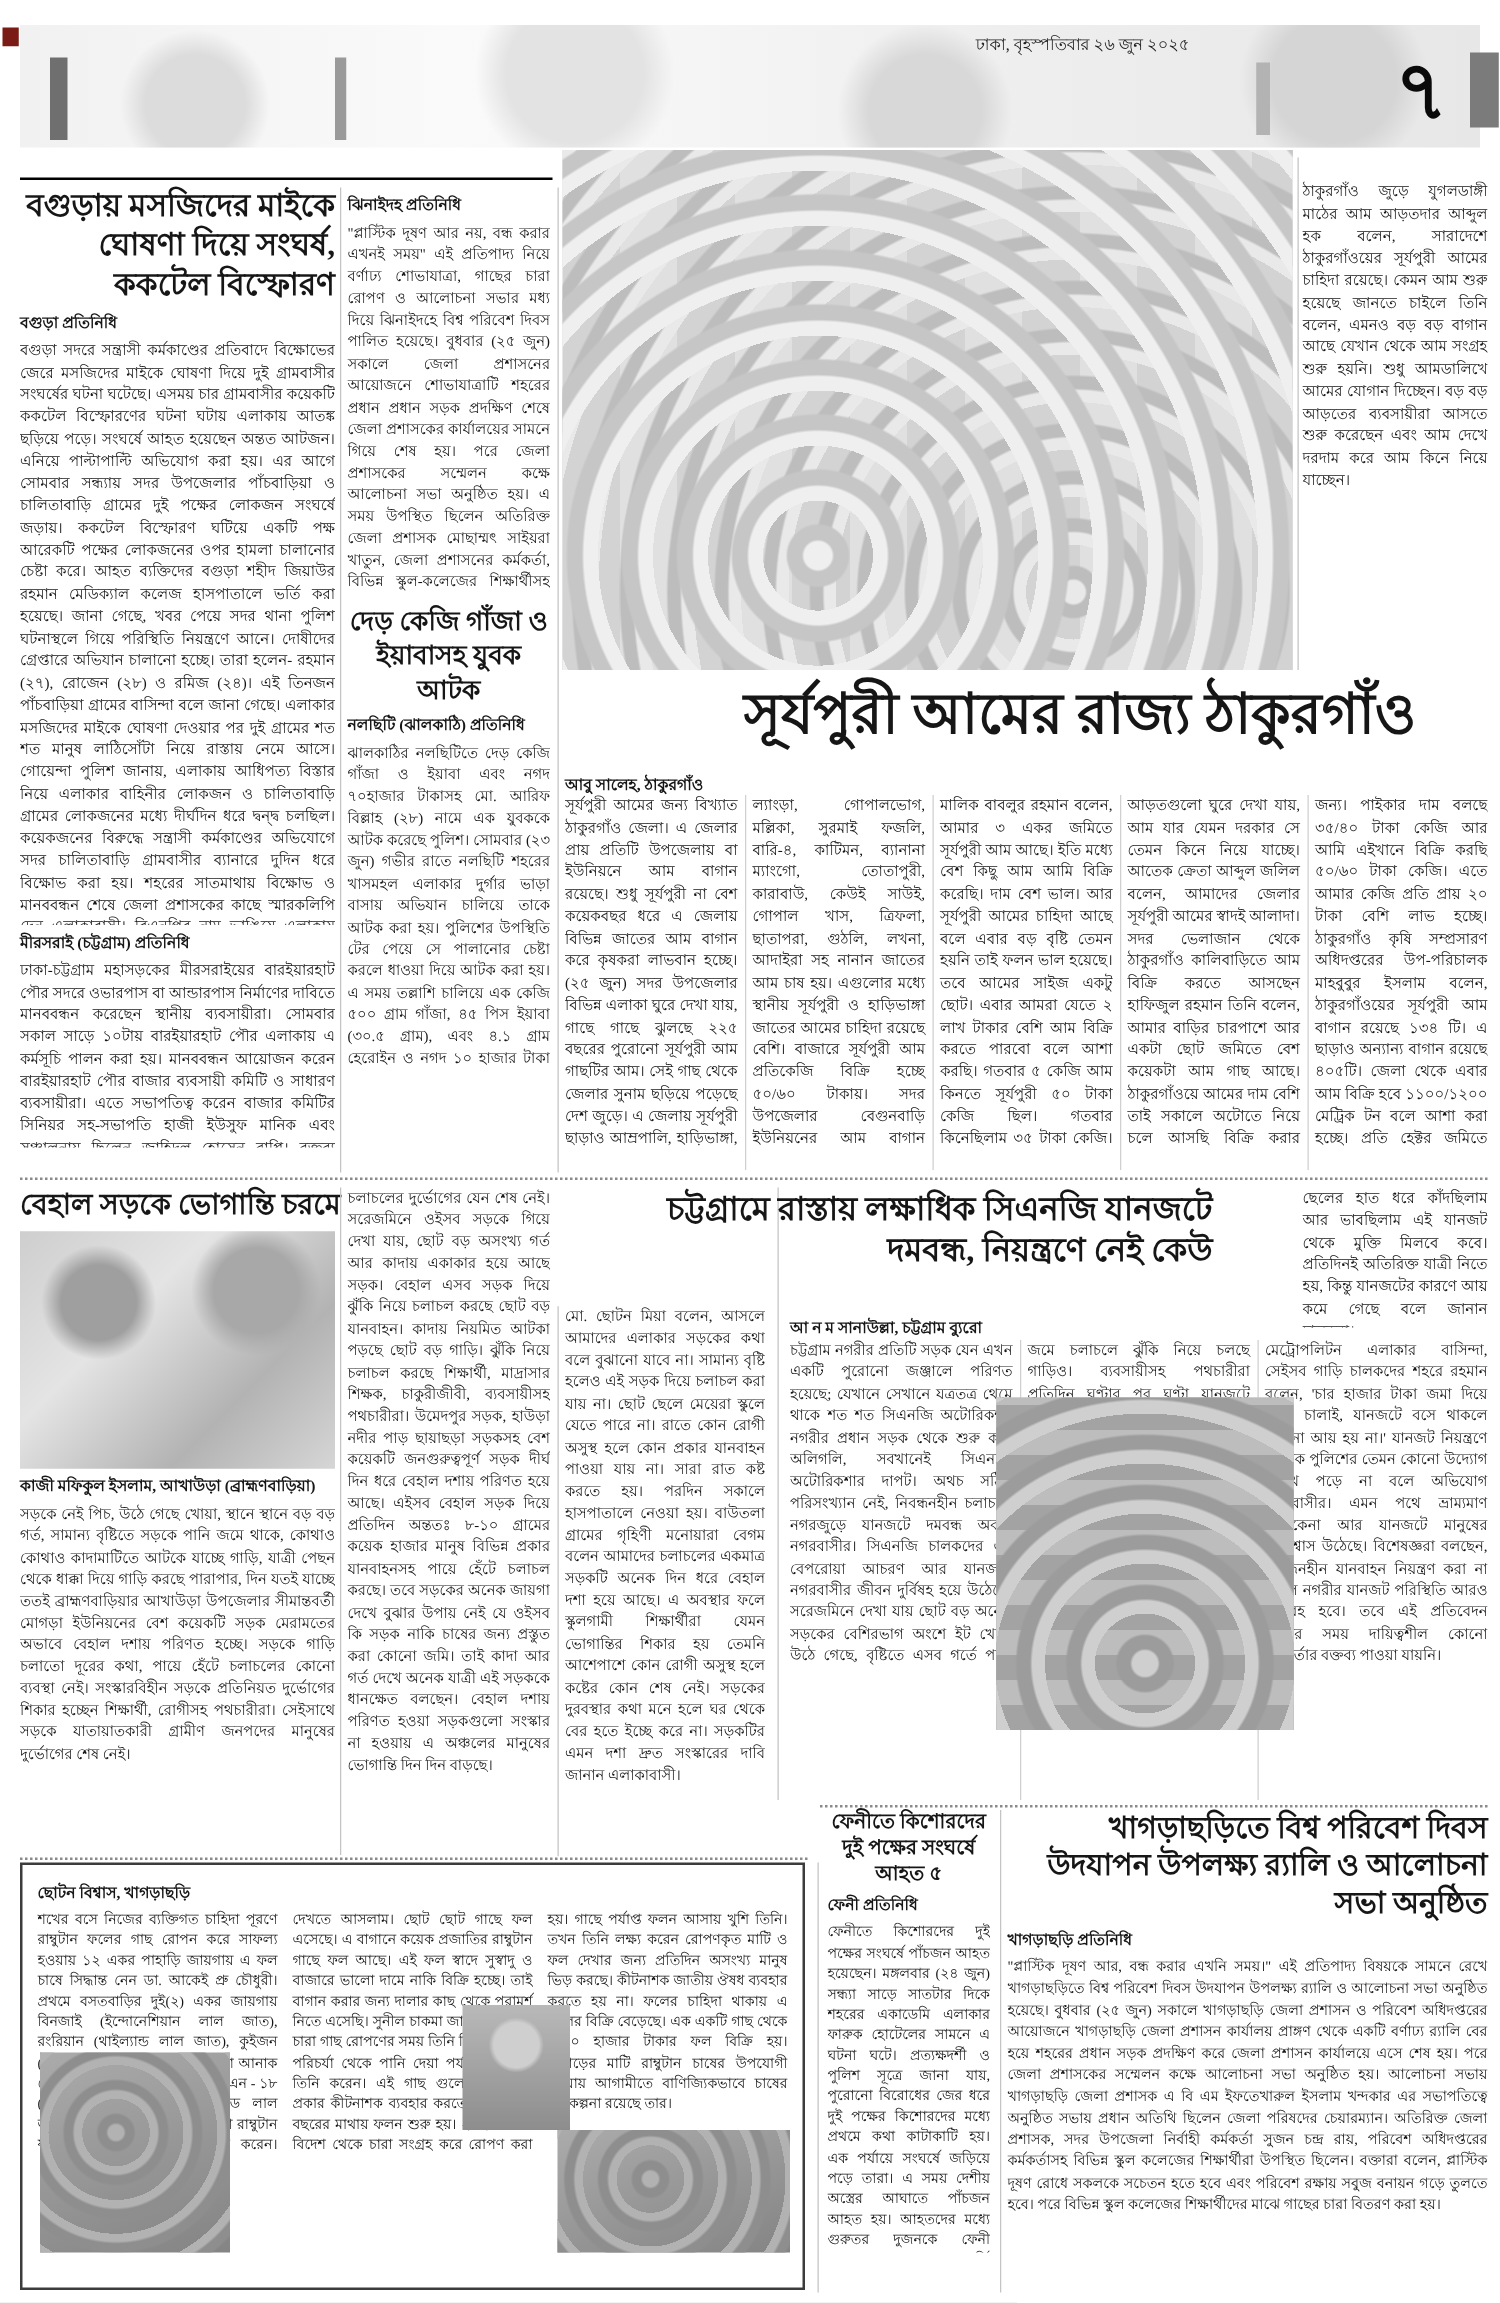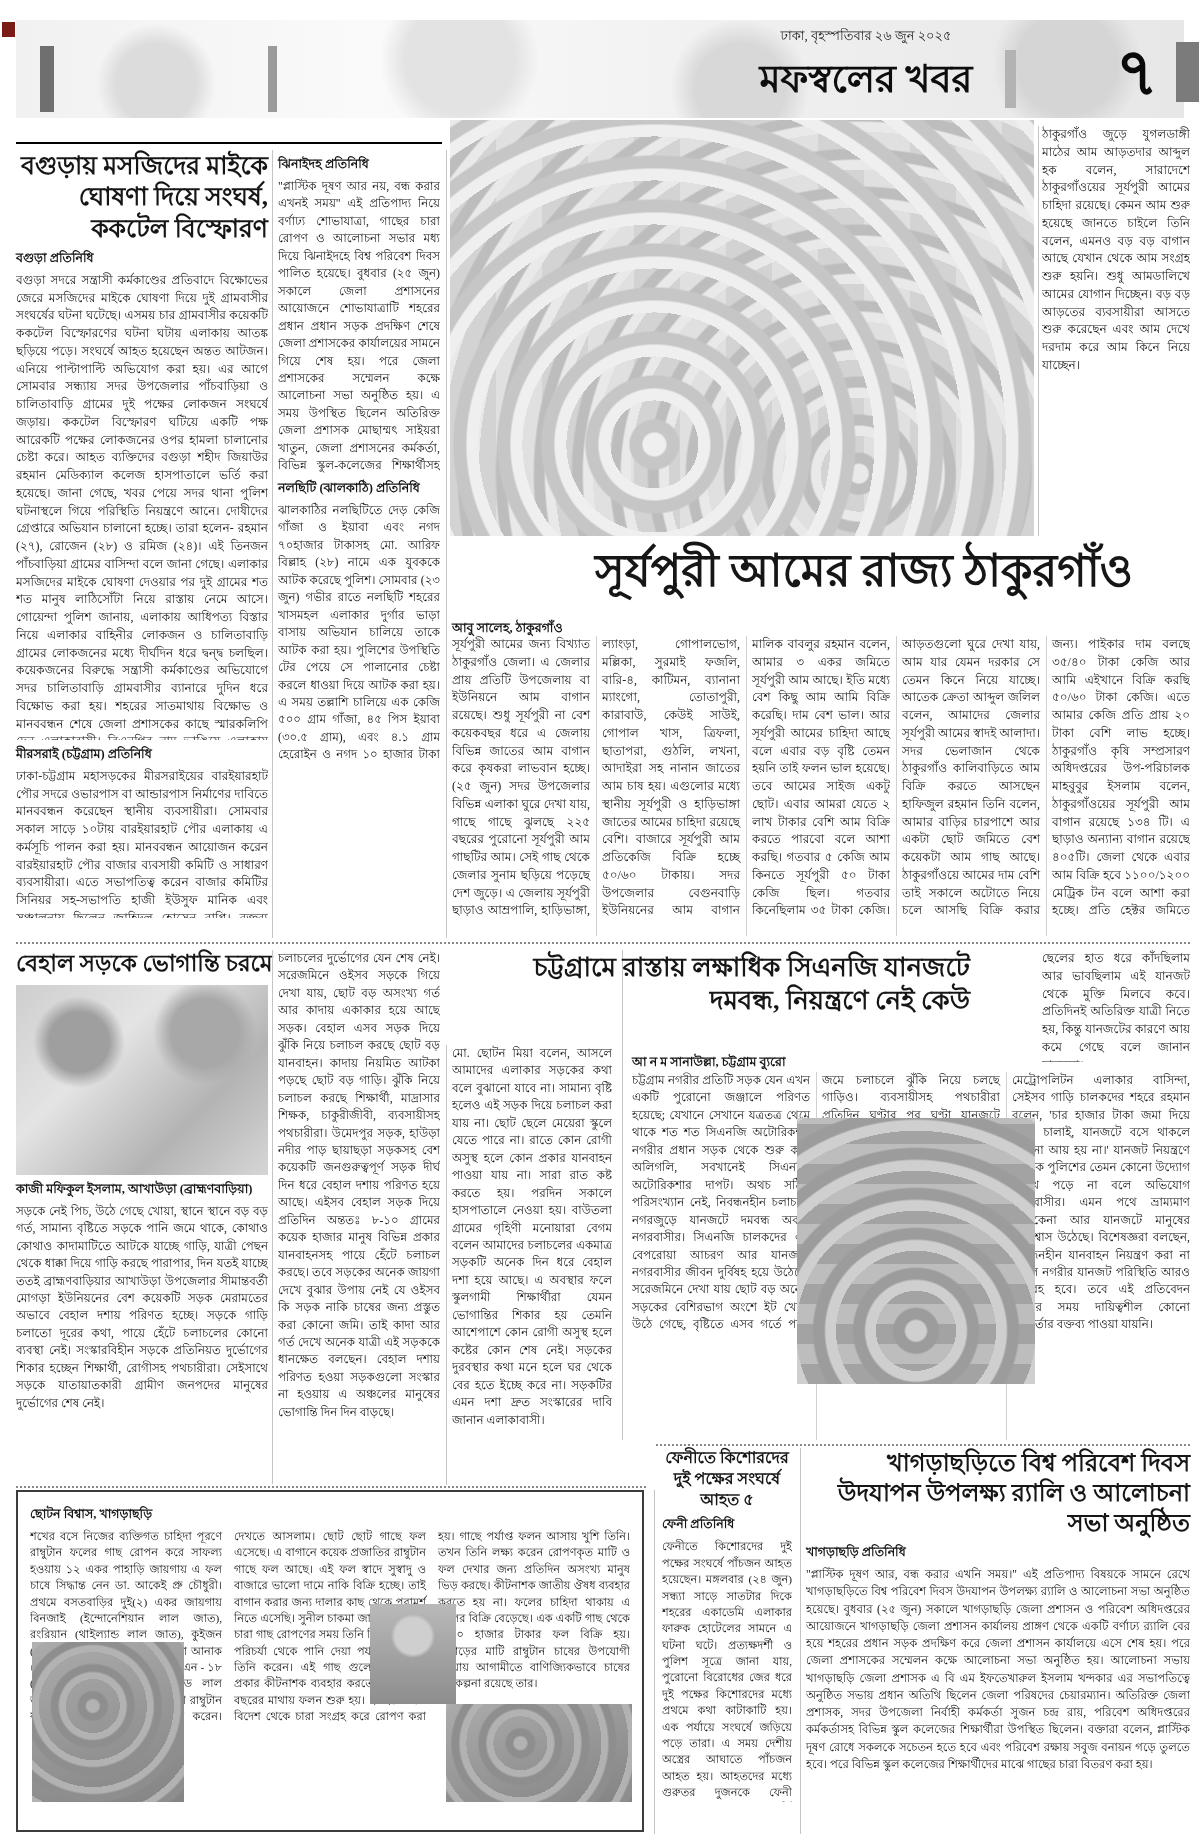--- a/index.html
+++ b/index.html
@@ -74,21 +74,21 @@
   #colB{left:278px;top:150px;width:162px;height:790px;}
   #h-jhenaidah{font-size:19px;}
   #body-jhenaidah{height:296px;font-size:11.8px;}
   #h-ganja{margin-top:10px;}
   #body-ganja{height:262px;font-size:11.8px;}
   #headline-surjopuri{left:446px;top:544px;width:744px;padding-left:46px;}
   #byline-surjopuri{left:452px;top:614px;width:300px;}
   #body-surjopuri{left:452px;top:636px;width:738px;height:300px;
     columns:5;column-gap:12px;column-rule:1px solid #d0d0d0;}
   #colF{left:1042px;top:126px;width:148px;height:410px;}
-  #body-surjopuri-side{height:410px;}
+  #body-surjopuri-side{height:410px;margin-top:19px;}
   
   #colM1{left:16px;top:950px;width:252px;}
   #h-behal{font-size:23px;white-space:nowrap;}
   #body-behal-a{height:282px;font-size:11.8px;}
   #colM2{left:278px;top:950px;width:162px;height:534px;}
   #body-behal-b{height:534px;font-size:11.8px;}
   #colM3{left:452px;top:1045px;width:160px;height:440px;}
   #body-behal-c{height:440px;font-size:11.8px;}
   #h-cng{left:500px;top:952px;width:470px;font-size:26px;}
   #byline-cng{left:632px;top:1048px;width:300px;position:absolute;}
@@ -110,40 +110,40 @@
 <body>
 
 <div id="page">
 
   <div id="corner-left" class="corner-sq"></div>
   <div id="banner" class="abs">
     <div id="logo-bar1" class="logo-bar"></div>
     <div id="logo-bar2" class="logo-bar"></div>
     <div id="masthead-group">
       <div id="dateline">ঢাকা, বৃহস্পতিবার ২৬ জুন ২০২৫</div>
-      <div id="masthead">মফস্বলের খবর</div>
     </div>
     <div id="num-bar"></div>
     <div id="pagenum">৭</div>
     <div id="corner-right"></div>
   </div>
   <div id="rule-top" class="abs"></div>
 
   <div id="colA" class="abs">
     <div class="headline-lg">বগুড়ায় মসজিদের মাইকে ঘোষণা দিয়ে সংঘর্ষ, ককটেল বিস্ফোরণ</div>
     <div class="byline">বগুড়া প্রতিনিধি</div>
     <div id="body-bogura" class="bodytext">বগুড়া সদরে সন্ত্রাসী কর্মকাণ্ডের প্রতিবাদে বিক্ষোভের জেরে মসজিদের মাইকে ঘোষণা দিয়ে দুই গ্রামবাসীর সংঘর্ষের ঘটনা ঘটেছে। এসময় চার গ্রামবাসীর কয়েকটি ককটেল বিস্ফোরণের ঘটনা ঘটায় এলাকায় আতঙ্ক ছড়িয়ে পড়ে। সংঘর্ষে আহত হয়েছেন অন্তত আটজন। এনিয়ে পাল্টাপাল্টি অভিযোগ করা হয়। এর আগে সোমবার সন্ধ্যায় সদর উপজেলার পাঁচবাড়িয়া ও চালিতাবাড়ি গ্রামের দুই পক্ষের লোকজন সংঘর্ষে জড়ায়। ককটেল বিস্ফোরণ ঘটিয়ে একটি পক্ষ আরেকটি পক্ষের লোকজনের ওপর হামলা চালানোর চেষ্টা করে। আহত ব্যক্তিদের বগুড়া শহীদ জিয়াউর রহমান মেডিক্যাল কলেজ হাসপাতালে ভর্তি করা হয়েছে। জানা গেছে, খবর পেয়ে সদর থানা পুলিশ ঘটনাস্থলে গিয়ে পরিস্থিতি নিয়ন্ত্রণে আনে। দোষীদের গ্রেপ্তারে অভিযান চালানো হচ্ছে। তারা হলেন- রহমান (২৭), রোজেন (২৮) ও রমিজ (২৪)। এই তিনজন পাঁচবাড়িয়া গ্রামের বাসিন্দা বলে জানা গেছে। এলাকার মসজিদের মাইকে ঘোষণা দেওয়ার পর দুই গ্রামের শত শত মানুষ লাঠিসোঁটা নিয়ে রাস্তায় নেমে আসে। গোয়েন্দা পুলিশ জানায়, এলাকায় আধিপত্য বিস্তার নিয়ে এলাকার বাহিনীর লোকজন ও চালিতাবাড়ি গ্রামের লোকজনের মধ্যে দীর্ঘদিন ধরে দ্বন্দ্ব চলছিল। কয়েকজনের বিরুদ্ধে সন্ত্রাসী কর্মকাণ্ডের অভিযোগে সদর চালিতাবাড়ি গ্রামবাসীর ব্যানারে দুদিন ধরে বিক্ষোভ করা হয়। শহরের সাতমাথায় বিক্ষোভ ও মানববন্ধন শেষে জেলা প্রশাসকের কাছে স্মারকলিপি দেন এলাকাবাসী। বিএনপির নাম ভাঙিয়ে এলাকায় প্রকাশ্যে অস্ত্র নিয়ে মহড়া, অস্ত্র ঠেকিয়ে চাঁদাবাজি, সন্ত্রাসী কর্মকাণ্ড, মানুষের হত্যার হুমকি ও মামলার ভয় দেখিয়ে চাঁদাবাজির অভিযোগ তুলে এখলাস, তার ভাতিজা সাগর, স্বপন, সোহেল, শিমুল, জয়, জিলহজ এবং শিহাব নামের কয়েকজনকে গ্রেপ্তারের দাবি জানানো হয়।</div>
     <div class="byline">মীরসরাই (চট্টগ্রাম) প্রতিনিধি</div>
     <div id="body-underpass" class="bodytext">ঢাকা-চট্টগ্রাম মহাসড়কের মীরসরাইয়ের বারইয়ারহাট পৌর সদরে ওভারপাস বা আন্ডারপাস নির্মাণের দাবিতে মানববন্ধন করেছেন স্থানীয় ব্যবসায়ীরা। সোমবার সকাল সাড়ে ১০টায় বারইয়ারহাট পৌর এলাকায় এ কর্মসূচি পালন করা হয়। মানববন্ধন আয়োজন করেন বারইয়ারহাট পৌর বাজার ব্যবসায়ী কমিটি ও সাধারণ ব্যবসায়ীরা। এতে সভাপতিত্ব করেন বাজার কমিটির সিনিয়র সহ-সভাপতি হাজী ইউসুফ মানিক এবং সঞ্চালনায় ছিলেন জাহিদুল হোসেন বাপ্পি। বক্তব্য রাখেন মীরসরাই উপজেলা বিএনপির সদস্য সচিব গাজী নিজাম উদ্দিন, বাজার উন্নয়ন কমিটির উপদেষ্টা উদ্দিন ভেন্ডার, সদস্য নাজমুল হক সোহাগ, নজরুল ইসলাম লিটন, আনোয়ার হোসেন, আবুল বাশার, আব্দুল মান্নান বাবুল, সাধারণ সম্পাদক এবং সমাজসেবক কামরান হোসেন সোহরাওয়ার্দী।</div>
   </div>
   <div class="vsep" style="left:272px;top:150px;height:788px;"></div>
 
   <div id="colB" class="abs">
     <div class="byline">ঝিনাইদহ প্রতিনিধি</div>
     <div id="body-jhenaidah" class="bodytext">"প্লাস্টিক দূষণ আর নয়, বন্ধ করার এখনই সময়" এই প্রতিপাদ্য নিয়ে বর্ণাঢ্য শোভাযাত্রা, গাছের চারা রোপণ ও আলোচনা সভার মধ্য দিয়ে ঝিনাইদহে বিশ্ব পরিবেশ দিবস পালিত হয়েছে। বুধবার (২৫ জুন) সকালে জেলা প্রশাসনের আয়োজনে শোভাযাত্রাটি শহরের প্রধান প্রধান সড়ক প্রদক্ষিণ শেষে জেলা প্রশাসকের কার্যালয়ের সামনে গিয়ে শেষ হয়। পরে জেলা প্রশাসকের সম্মেলন কক্ষে আলোচনা সভা অনুষ্ঠিত হয়। এ সময় উপস্থিত ছিলেন অতিরিক্ত জেলা প্রশাসক মোছাম্মৎ সাইয়রা খাতুন, জেলা প্রশাসনের কর্মকর্তা, বিভিন্ন স্কুল-কলেজের শিক্ষার্থীসহ সরকারি বেসরকারি প্রতিষ্ঠানের কর্মকর্তারা। বক্তারা পরিবেশ রক্ষায় সকলকে বেশি করে গাছ লাগানোর আহ্বান জানান। আগামীর প্রজন্মকে সুন্দর আবাসযোগ্য পরিবেশ উপহার দিতে হলে আমাদের এখনি পরিবেশ রক্ষায় সচেতন হতে হবে বলে জানান বক্তারা।</div>
+    <div id="h-ganja" class="headline-md">দেড় কেজি গাঁজা ও ইয়াবাসহ যুবক আটক</div>
     <div class="byline">নলছিটি (ঝালকাঠি) প্রতিনিধি</div>
     <div id="body-ganja" class="bodytext">ঝালকাঠির নলছিটিতে দেড় কেজি গাঁজা ও ইয়াবা এবং নগদ ৭০হাজার টাকাসহ মো. আরিফ বিল্লাহ (২৮) নামে এক যুবককে আটক করেছে পুলিশ। সোমবার (২৩ জুন) গভীর রাতে নলছিটি শহরের খাসমহল এলাকার দুর্গার ভাড়া বাসায় অভিযান চালিয়ে তাকে আটক করা হয়। পুলিশের উপস্থিতি টের পেয়ে সে পালানোর চেষ্টা করলে ধাওয়া দিয়ে আটক করা হয়। এ সময় তল্লাশি চালিয়ে এক কেজি ৫০০ গ্রাম গাঁজা, ৪৫ পিস ইয়াবা (৩০.৫ গ্রাম), এবং ৪.১ গ্রাম হেরোইন ও নগদ ১০ হাজার টাকা উদ্ধার করে পুলিশ। আটক ব্যক্তির বিরুদ্ধে মাদকদ্রব্য নিয়ন্ত্রণ আইনে নলছিটি থানায় মামলা দায়ের করা হয়েছে বলে জানান থানার ভারপ্রাপ্ত কর্মকর্তা।</div>
   </div>
   <div class="vsep" style="left:446px;top:150px;height:788px;"></div>
 
   <div id="photo-mango" class="photo"></div>
   <div class="vsep" style="left:1038px;top:126px;height:410px;"></div>
   <div id="colF" class="abs">
     <div id="body-surjopuri-side" class="bodytext">ঠাকুরগাঁও জুড়ে যুগলডাঙ্গী মাঠের আম আড়তদার আব্দুল হক বলেন, সারাদেশে ঠাকুরগাঁওয়ের সূর্যপুরী আমের চাহিদা রয়েছে। কেমন আম শুরু হয়েছে জানতে চাইলে তিনি বলেন, এমনও বড় বড় বাগান আছে যেখান থেকে আম সংগ্রহ শুরু হয়নি। শুধু আমডালিখে আমের যোগান দিচ্ছেন। বড় বড় আড়তের ব্যবসায়ীরা আসতে শুরু করেছেন এবং আম দেখে দরদাম করে আম কিনে নিয়ে যাচ্ছেন।</div>
   </div>

